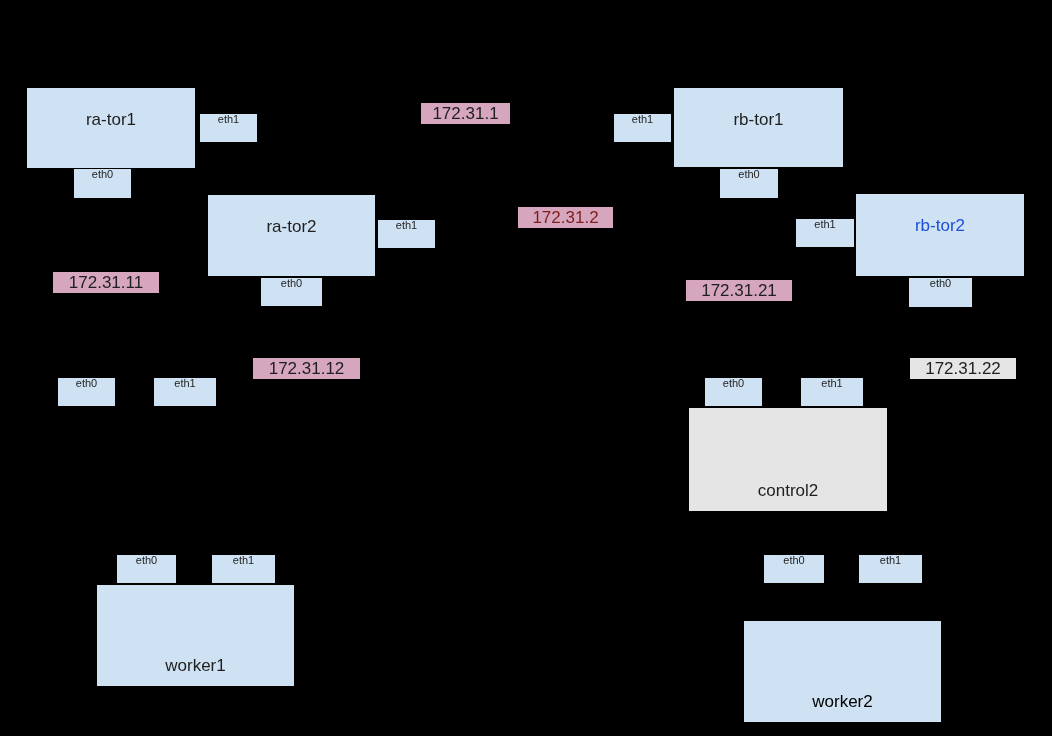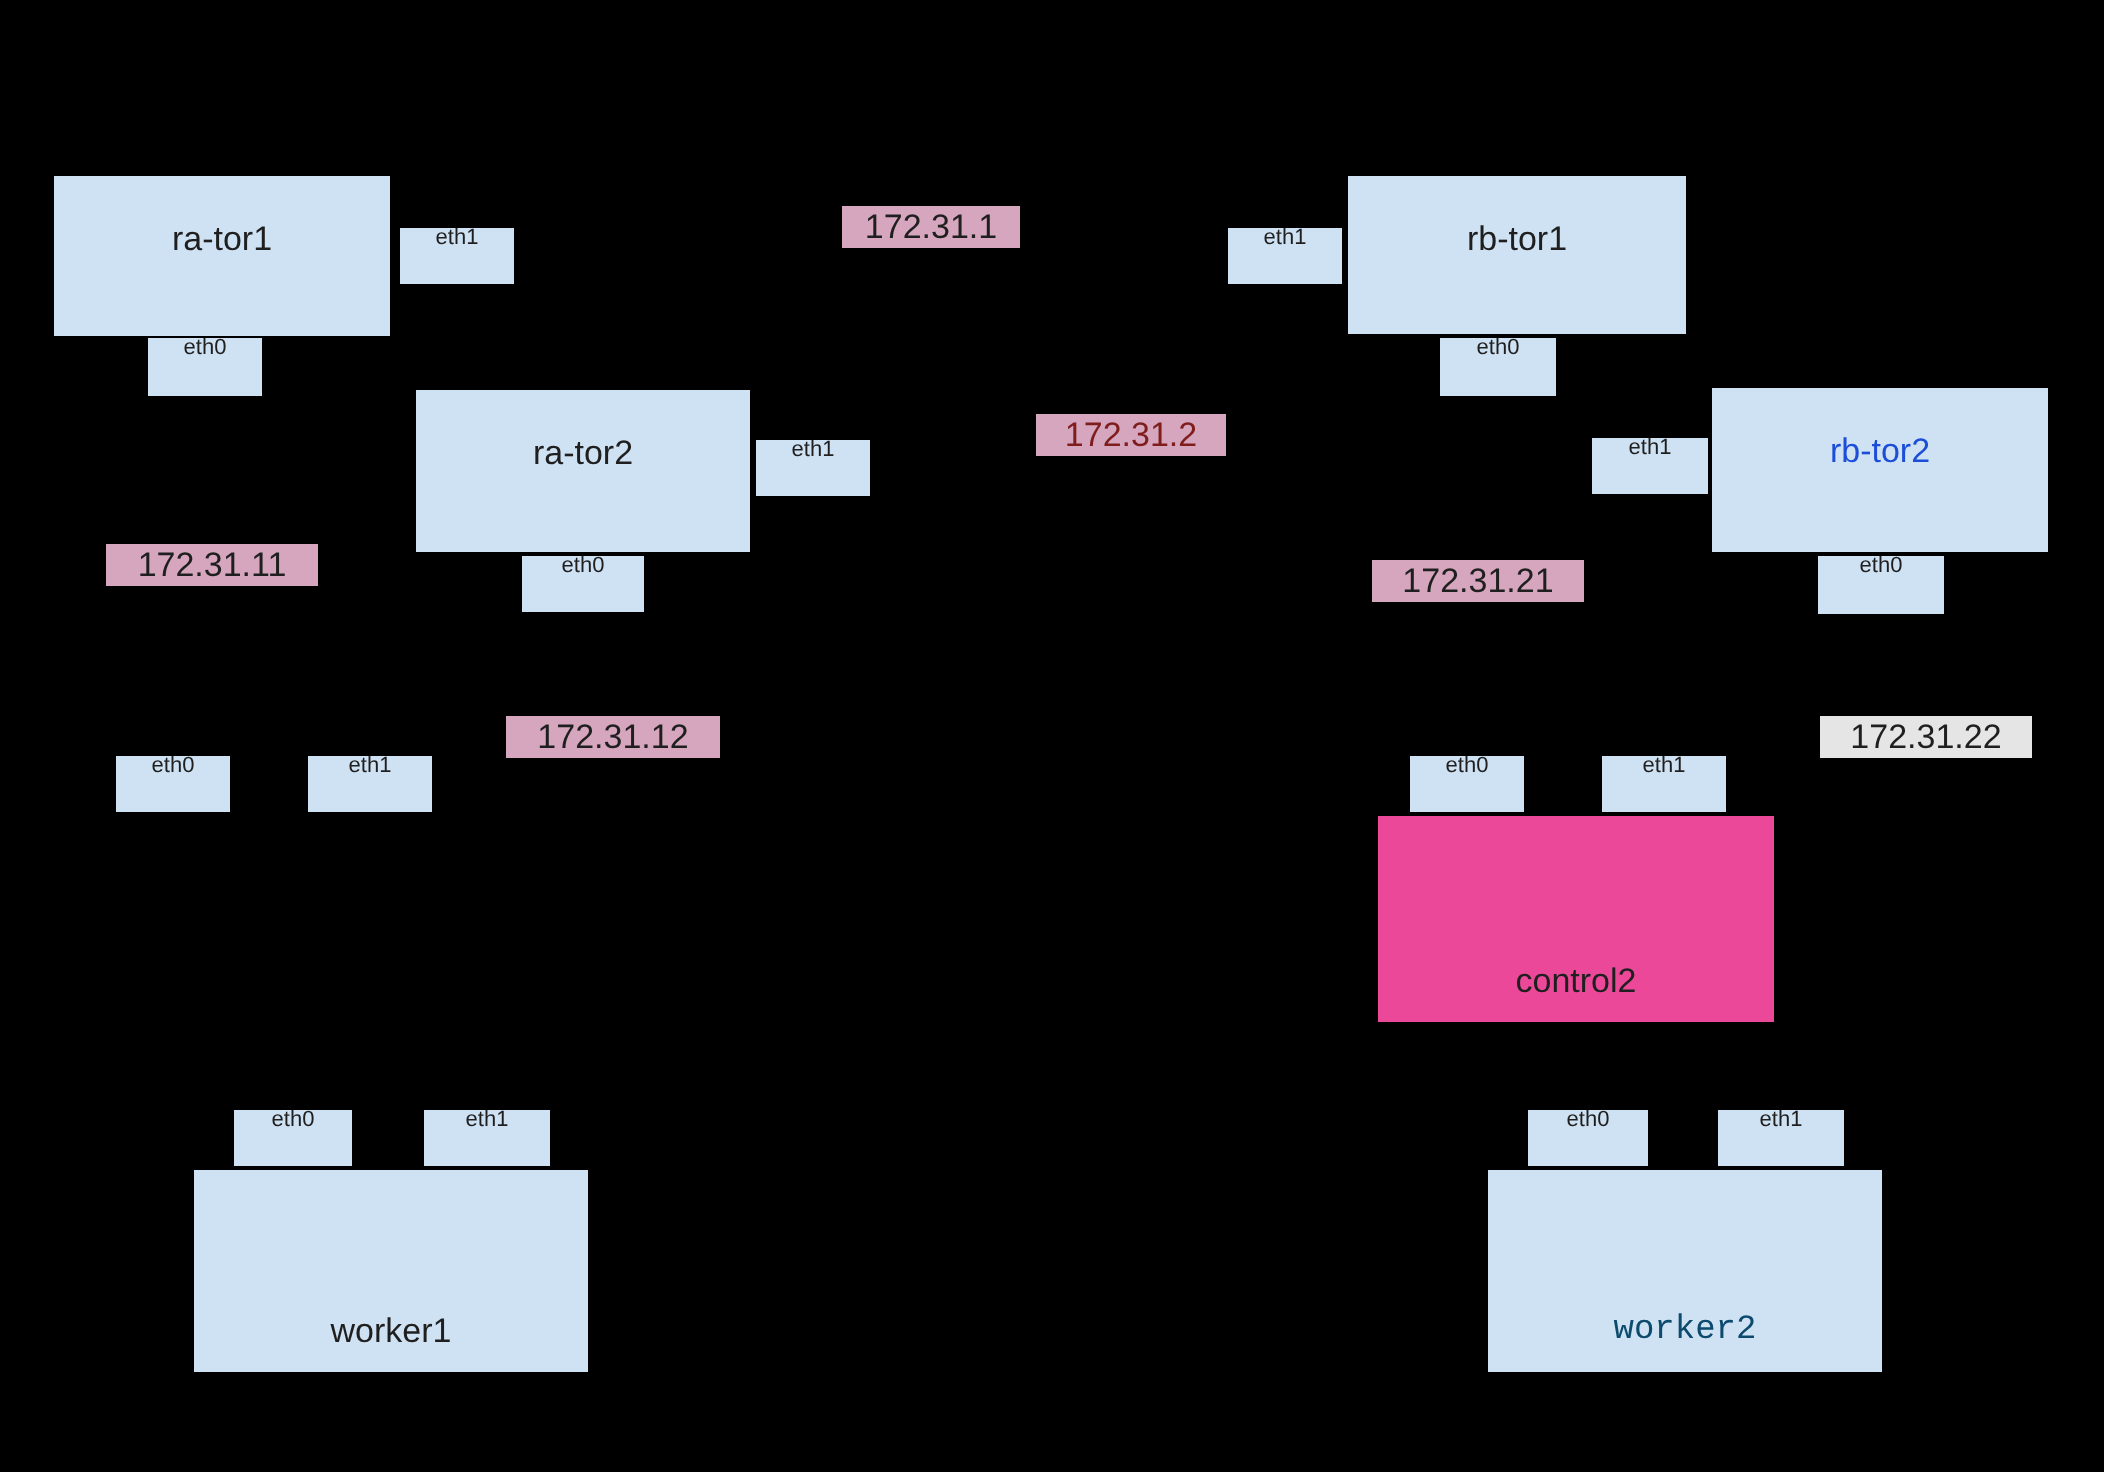--- a/index.html
+++ b/index.html
@@ -56,27 +56,27 @@
     </div>
     <div class="node label-top" style="background: rgb(207, 226, 243); border-color: rgb(0, 0, 0); color: rgb(31, 31, 31); left: 207px; top: 194px; width: 169px; height: 83px;">
       <span>ra-tor2</span>
     </div>
     <div class="node label-top" style="background: rgb(207, 226, 243); border-color: rgb(0, 0, 0); color: rgb(31, 31, 31); left: 673px; top: 87px; width: 171px; height: 81px;">
       <span>rb-tor1</span>
     </div>
     <div class="node label-top" style="background: rgb(207, 226, 243); border-color: rgb(0, 0, 0); color: #1d4ed8; left: 855px; top: 193px; width: 170px; height: 84px;">
       <span>rb-tor2</span>
     </div>
-    <div class="node label-bottom" style="background: #ec4899; border-color: rgb(0, 0, 0); color: rgb(31, 31, 31); left: 688px; top: 407px; width: 200px; height: 105px;">
+    <div class="node label-bottom" style="background: #e5e5e5; border-color: rgb(0, 0, 0); color: rgb(31, 31, 31); left: 688px; top: 407px; width: 200px; height: 105px;">
       <span>control2</span>
     </div>
     <div class="node label-bottom" style="background: rgb(207, 226, 243); border-color: rgb(0, 0, 0); color: rgb(31, 31, 31); left: 96px; top: 584px; width: 199px; height: 103px;">
       <span>worker1</span>
     </div>
-    <div class="node label-bottom" style="background: rgb(207, 226, 243); border-color: rgb(0, 0, 0); color: #0c4a6e; left: 743px; top: 584px; width: 199px; height: 103px; font-family: Liberation Mono, monospace;">
+    <div class="node label-bottom" style="background: rgb(207, 226, 243); border-color: rgb(0, 0, 0); color: #000000; left: 743px; top: 620px; width: 199px; height: 103px;">
       <span>worker2</span>
     </div>
     <div class="port" style="background: rgb(207, 226, 243); border-color: rgb(0, 0, 0); color: rgb(31, 31, 31); left: 199px; top: 113px; width: 59px; height: 30px;">
       <span>eth1</span>
     </div>
     <div class="port" style="background: rgb(207, 226, 243); border-color: rgb(0, 0, 0); color: rgb(31, 31, 31); left: 73px; top: 168px; width: 59px; height: 31px;">
       <span>eth0</span>
     </div>
     <div class="port" style="background: rgb(207, 226, 243); border-color: rgb(0, 0, 0); color: rgb(31, 31, 31); left: 377px; top: 219px; width: 59px; height: 30px;">
       <span>eth1</span>

